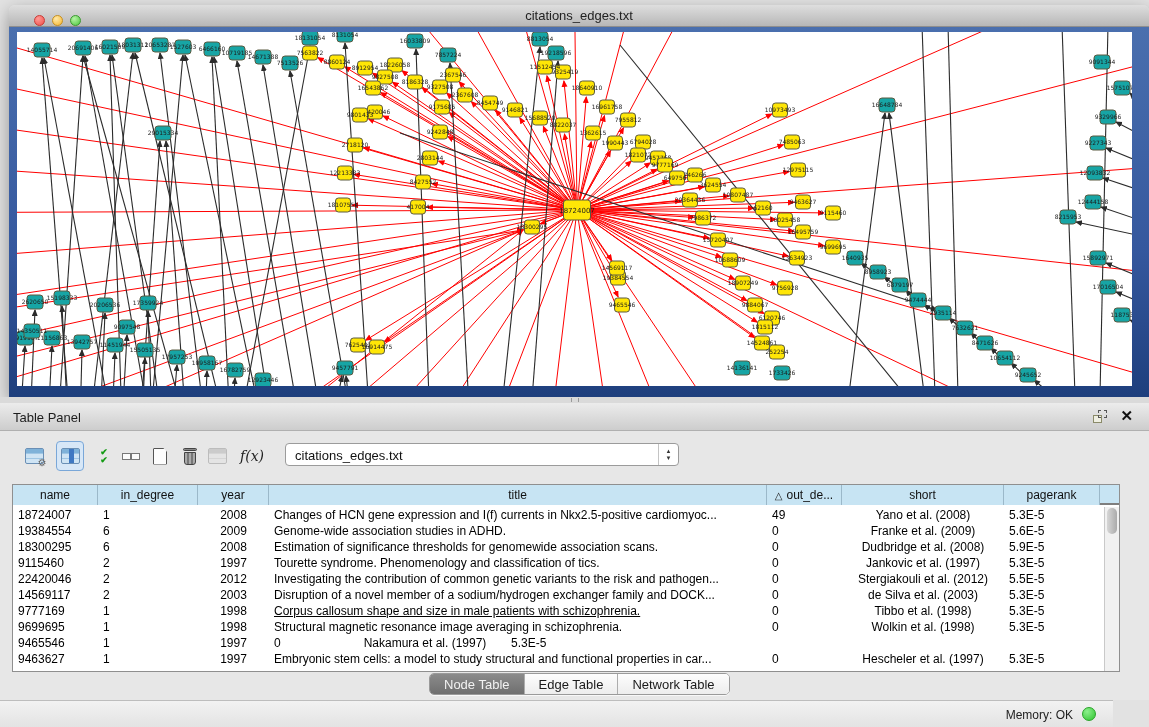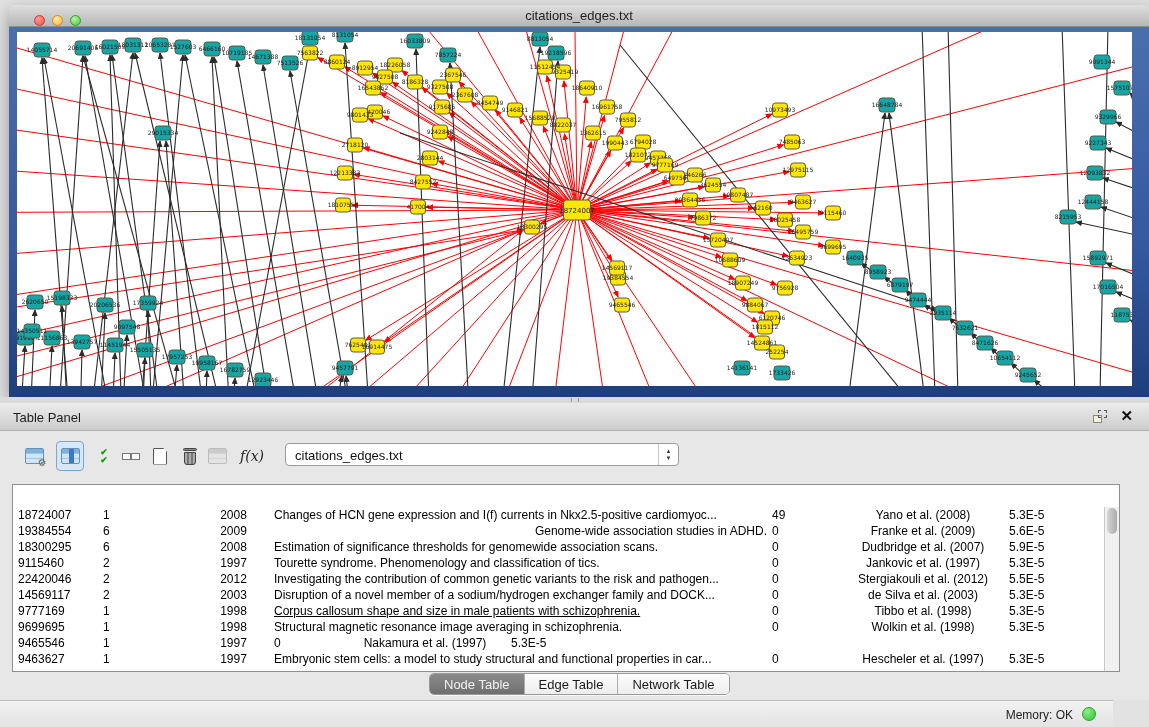--- a/index.html
+++ b/index.html
@@ -828,46 +828,70 @@
     <div class="tbtn" style="left:238px">
       <span class="fx-ico">f(x)</span>
     </div>
     <div id="table-dropdown">
       <span class="val">citations_edges.txt</span>
       <span class="stepper">▲<br>▼</span>
     </div>
   </div>
 
   <div id="grid-box">
+    <div id="grid-header">
+        <div class="hcell" style="width: 85px;">
+          <span>name</span>
+        </div>
+        <div class="hcell" style="width: 100px;">
+          <span>in_degree</span>
+        </div>
+        <div class="hcell" style="width: 71px;">
+          <span>year</span>
+        </div>
+        <div class="hcell" style="width: 498px;">
+          <span>title</span>
+        </div>
+        <div class="hcell" style="width: 75px;">
+          <span class="sort-tri">△</span>
+          <span>out_de...</span>
+        </div>
+        <div class="hcell" style="width: 162px;">
+          <span>short</span>
+        </div>
+        <div class="hcell" style="width: 96px;">
+          <span>pagerank</span>
+        </div>
+      </div>
     <div id="grid-rows">
         <div class="grow">
           <div class="gcell al" style="width: 85px;">18724007</div>
           <div class="gcell al" style="width: 100px;">1</div>
           <div class="gcell ac" style="width: 71px;">2008</div>
           <div class="gcell al" style="width: 498px;">Changes of HCN gene expression and I(f) currents in Nkx2.5-positive cardiomyoc...</div>
           <div class="gcell al" style="width: 75px;">49</div>
           <div class="gcell ac" style="width: 162px;">Yano et al. (2008)</div>
           <div class="gcell al" style="width: 96px;">5.3E-5</div>
         </div>
         <div class="grow">
           <div class="gcell al" style="width: 85px;">19384554</div>
           <div class="gcell al" style="width: 100px;">6</div>
           <div class="gcell ac" style="width: 71px;">2009</div>
-          <div class="gcell al" style="width: 498px; text-align: right;">Genome-wide association studies in ADHD.</div>
+          <div class="gcell al" style="width: 498px;">Genome-wide association studies in ADHD.</div>
           <div class="gcell al" style="width: 75px;">0</div>
           <div class="gcell ac" style="width: 162px;">Franke et al. (2009)</div>
           <div class="gcell al" style="width: 96px;">5.6E-5</div>
         </div>
         <div class="grow">
           <div class="gcell al" style="width: 85px;">18300295</div>
           <div class="gcell al" style="width: 100px;">6</div>
           <div class="gcell ac" style="width: 71px;">2008</div>
           <div class="gcell al" style="width: 498px;">Estimation of significance thresholds for genomewide association scans.</div>
           <div class="gcell al" style="width: 75px;">0</div>
-          <div class="gcell ac" style="width: 162px;">Dudbridge et al. (2007)</div>
+          <div class="gcell ac" style="width: 162px;">Dudbridge et al. (2008)</div>
           <div class="gcell al" style="width: 96px;">5.9E-5</div>
         </div>
         <div class="grow">
           <div class="gcell al" style="width: 85px;">9115460</div>
           <div class="gcell al" style="width: 100px;">2</div>
           <div class="gcell ac" style="width: 71px;">1997</div>
           <div class="gcell al" style="width: 498px;">Tourette syndrome. Phenomenology and classification of tics.</div>
           <div class="gcell al" style="width: 75px;">0</div>
           <div class="gcell ac" style="width: 162px;">Jankovic et al. (1997)</div>
           <div class="gcell al" style="width: 96px;">5.3E-5</div>

